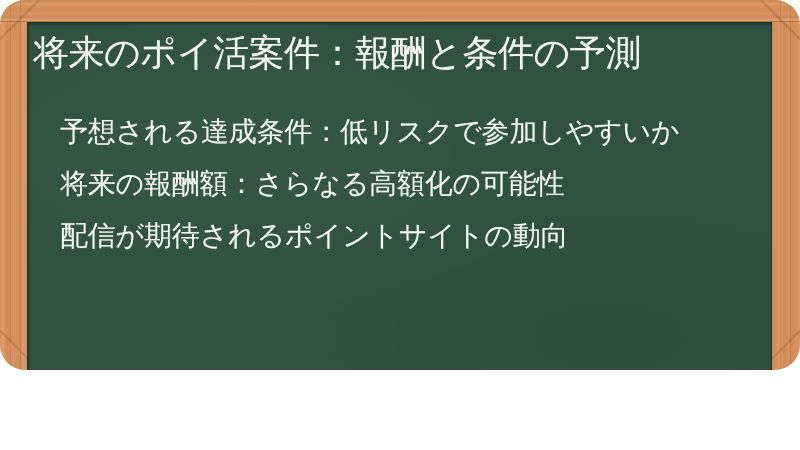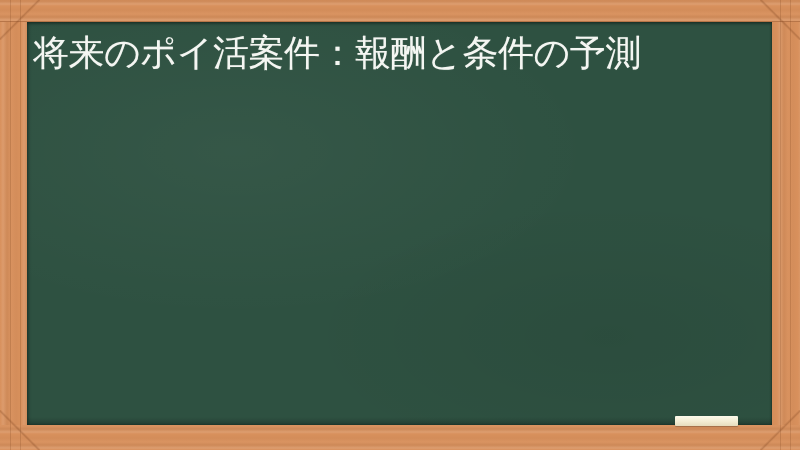--- a/index.html
+++ b/index.html
@@ -11,34 +11,35 @@
     width: 800px;
     height: 450px;
     overflow: hidden;
     font-family: "Liberation Sans", "DejaVu Sans", sans-serif;
   }
 
   
   .board-frame {
     position: relative;
     width: 800px;
-    height: 450px;
+    height: 370px;
     box-sizing: border-box;
     background-color: #d8905c;
     background-image:
       repeating-linear-gradient(
         90deg,
         rgba(255,255,255,0.00) 0px,
         rgba(255,255,255,0.10) 3px,
         rgba(0,0,0,0.045) 7px,
         rgba(255,255,255,0.02) 11px,
         rgba(0,0,0,0.02) 16px,
         rgba(255,255,255,0.00) 21px
       );
     overflow: hidden;
+    border-radius: 25px;
   }
 
   
   .rail-top, .rail-bottom {
     position: absolute;
     left: 0;
     width: 800px;
     background-color: #d8905c;
     background-image:
       repeating-linear-gradient(
@@ -165,19 +166,24 @@
 
   <div class="mitre mitre-tl"></div>
   <div class="mitre mitre-tr"></div>
   <div class="mitre mitre-bl"></div>
   <div class="mitre mitre-br"></div>
 
   <div class="chalkboard">
 
     <div class="title">将来のポイ活案件：報酬と条件の予測</div>
 
+    <div class="bullet-list">
+      <div class="bullet-line">予想される達成条件：低リスクで参加しやすいか</div>
+      <div class="bullet-line">将来の報酬額：さらなる高額化の可能性</div>
+      <div class="bullet-line">配信が期待されるポイントサイトの動向</div>
+    </div>
 
     <div class="board-bottom-shadow"></div>
   </div>
 
   <div class="chalk-stick"></div>
 
 </div>
 
 </body></html>

